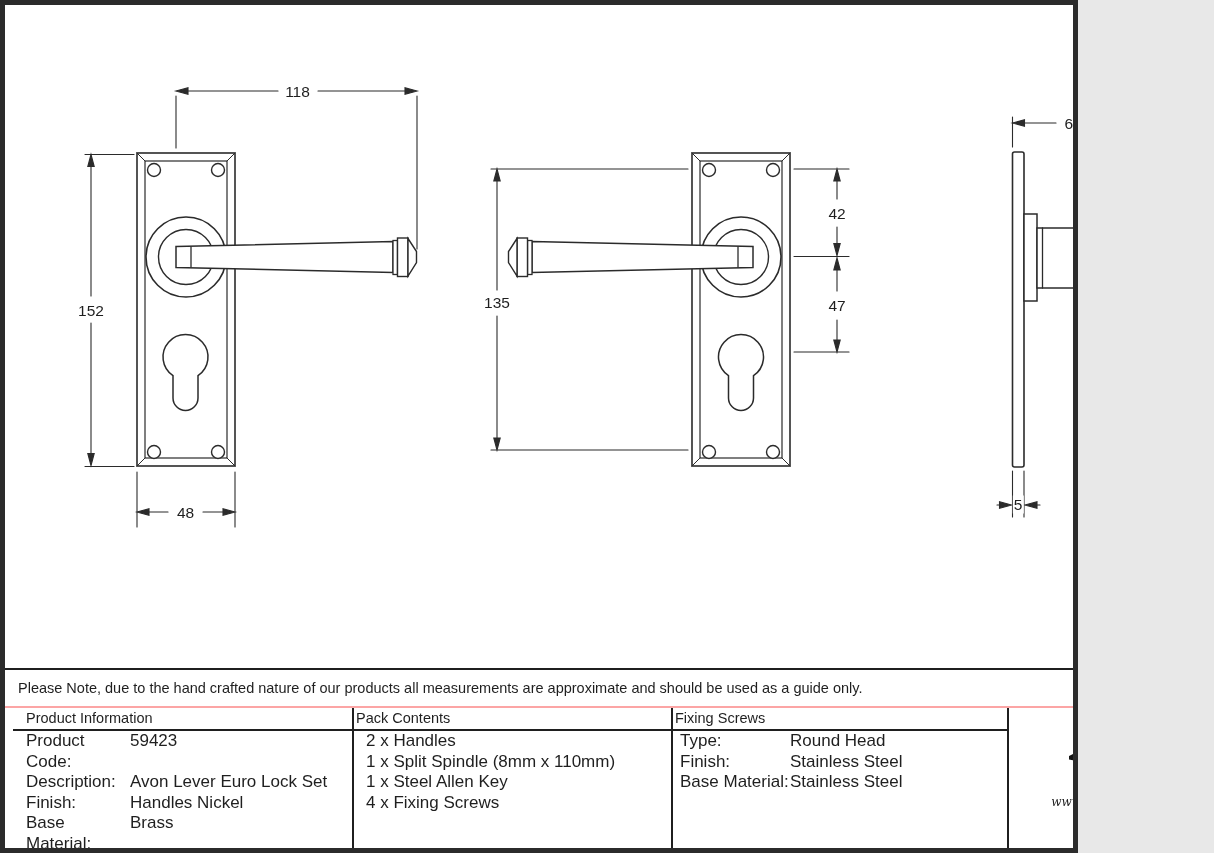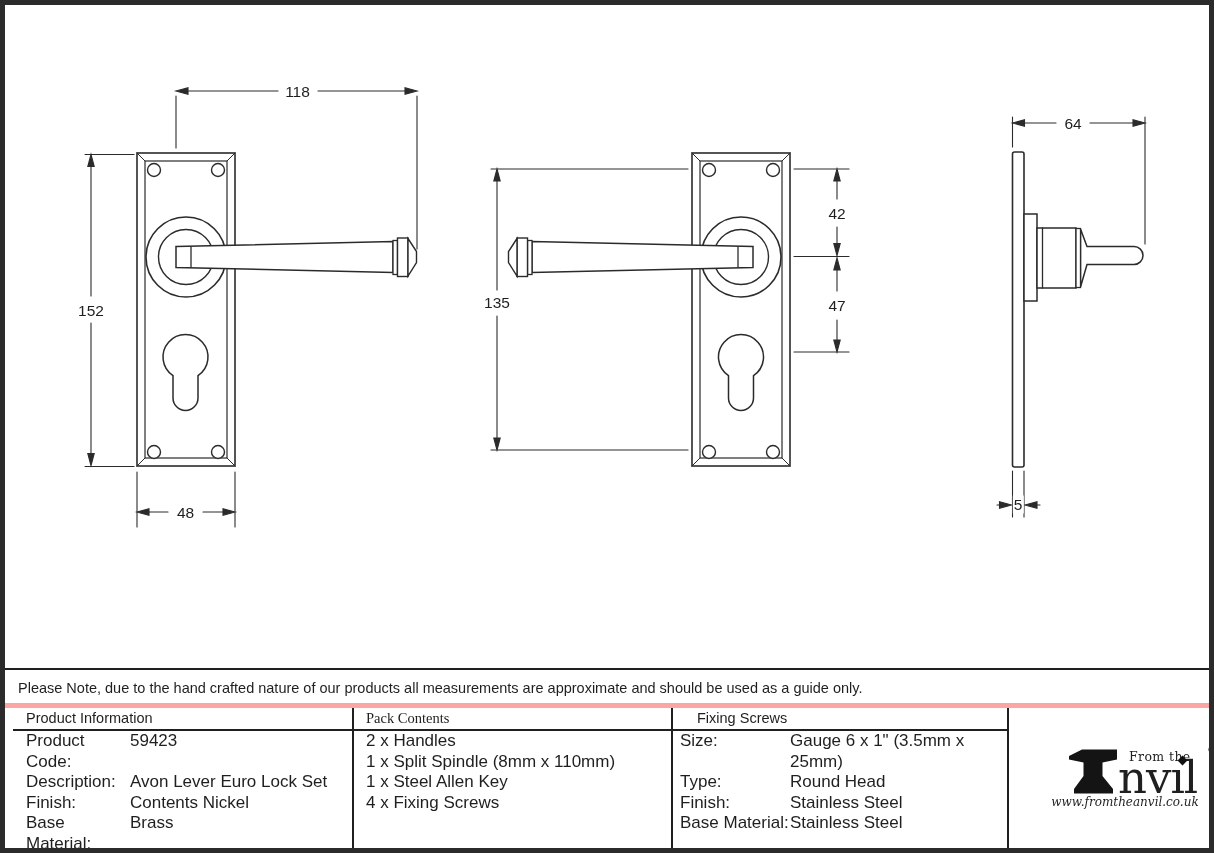--- a/index.html
+++ b/index.html
@@ -1,34 +1,34 @@
 <!DOCTYPE html>
 <html><head>
 <meta charset="utf-8">
 <style>
   html,body{margin:0;padding:0;background:#e8e8e8;}
-  #page{position:relative;width:1214px;height:853px;background:#ffffff;
+  #page{position:relative;width:1078px;height:853px;background:#ffffff;
         font-family:"Liberation Sans",sans-serif;color:#1f1f1f;overflow:hidden;}
   #frame{position:absolute;inset:0;border:5px solid #2b2b2b;pointer-events:none;z-index:10;}
   #drawing{position:absolute;left:5px;top:5px;}
   .dim-text{font-family:"Liberation Sans",sans-serif;font-size:15.5px;fill:#1f1f1f;}
   #note-row{position:absolute;left:5px;top:668px;width:1204px;height:40px;box-sizing:border-box;
-            border-top:2px solid #1f1f1f;border-bottom:5px solid #fca5a5;
+            border-top:2px solid #1f1f1f;border-bottom:2px solid #fca5a5;
             line-height:36px;padding-left:13px;font-size:14.5px;}
   #info-table{position:absolute;left:13px;top:708px;width:1204px;height:140px;}
   .col{position:absolute;top:0;height:140px;box-sizing:border-box;border-right:2px solid #1f1f1f;}
   #col-product{left:0;width:341px;}
   #col-pack{left:341px;width:319px;}
   #col-screws{left:660px;width:336px;}
   #col-logo{left:996px;width:208px;border-right:none;padding-left:24px;}
   .col-header{box-sizing:border-box;height:23px;border-bottom:2px solid #1f1f1f;
               line-height:21px;font-size:14.5px;}
   #col-product .col-header{padding-left:13px;}
-  #col-pack .col-header{padding-left:12px;font-family:Liberation Serif, serif;}
-  #col-screws .col-header{padding-left:24px;}
+  #col-pack .col-header{padding-left:2px;}
+  #col-screws .col-header{padding-left:2px;}
   .col-body{font-size:17px;}
   .kv-row{display:flex;line-height:20.5px;}
   #col-product .kv-row{padding-left:13px;}
   #col-product .kv-label{width:104px;flex:none;}
   #col-screws .kv-row{padding-left:7px;}
   #col-screws .kv-label{width:110px;flex:none;}
   .pc-item{line-height:20.5px;padding-left:12px;}
   
   #logo{position:relative;width:100%;height:100%;}
   #anvil-glyph{position:absolute;left:34px;top:40px;}
@@ -182,21 +182,21 @@
         <div class="kv-row">
           <span class="kv-label">Product Code:</span>
           <span class="kv-value">59423</span>
         </div>
         <div class="kv-row">
           <span class="kv-label">Description:</span>
           <span class="kv-value">Avon Lever Euro Lock Set</span>
         </div>
         <div class="kv-row">
           <span class="kv-label">Finish:</span>
-          <span class="kv-value">Contents Nickel</span>
+          <span class="kv-value">Handles Nickel</span>
         </div>
         <div class="kv-row">
           <span class="kv-label">Base Material:</span>
           <span class="kv-value">Brass</span>
         </div>
       </div>
     </div>
 
     <div class="col" id="col-pack">
       <div class="col-header">Pack Contents</div>
@@ -204,24 +204,20 @@
         <div class="pc-item">2 x Handles</div>
         <div class="pc-item">1 x Split Spindle (8mm x 110mm)</div>
         <div class="pc-item">1 x Steel Allen Key</div>
         <div class="pc-item">4 x Fixing Screws</div>
       </div>
     </div>
 
     <div class="col" id="col-screws">
       <div class="col-header">Fixing Screws</div>
       <div class="col-body">
-        <div class="kv-row">
-          <span class="kv-label">Size:</span>
-          <span class="kv-value">Gauge 6 x 1" (3.5mm x 25mm)</span>
-        </div>
         <div class="kv-row">
           <span class="kv-label">Type:</span>
           <span class="kv-value">Round Head</span>
         </div>
         <div class="kv-row">
           <span class="kv-label">Finish:</span>
           <span class="kv-value">Stainless Steel</span>
         </div>
         <div class="kv-row">
           <span class="kv-label">Base Material:</span>

